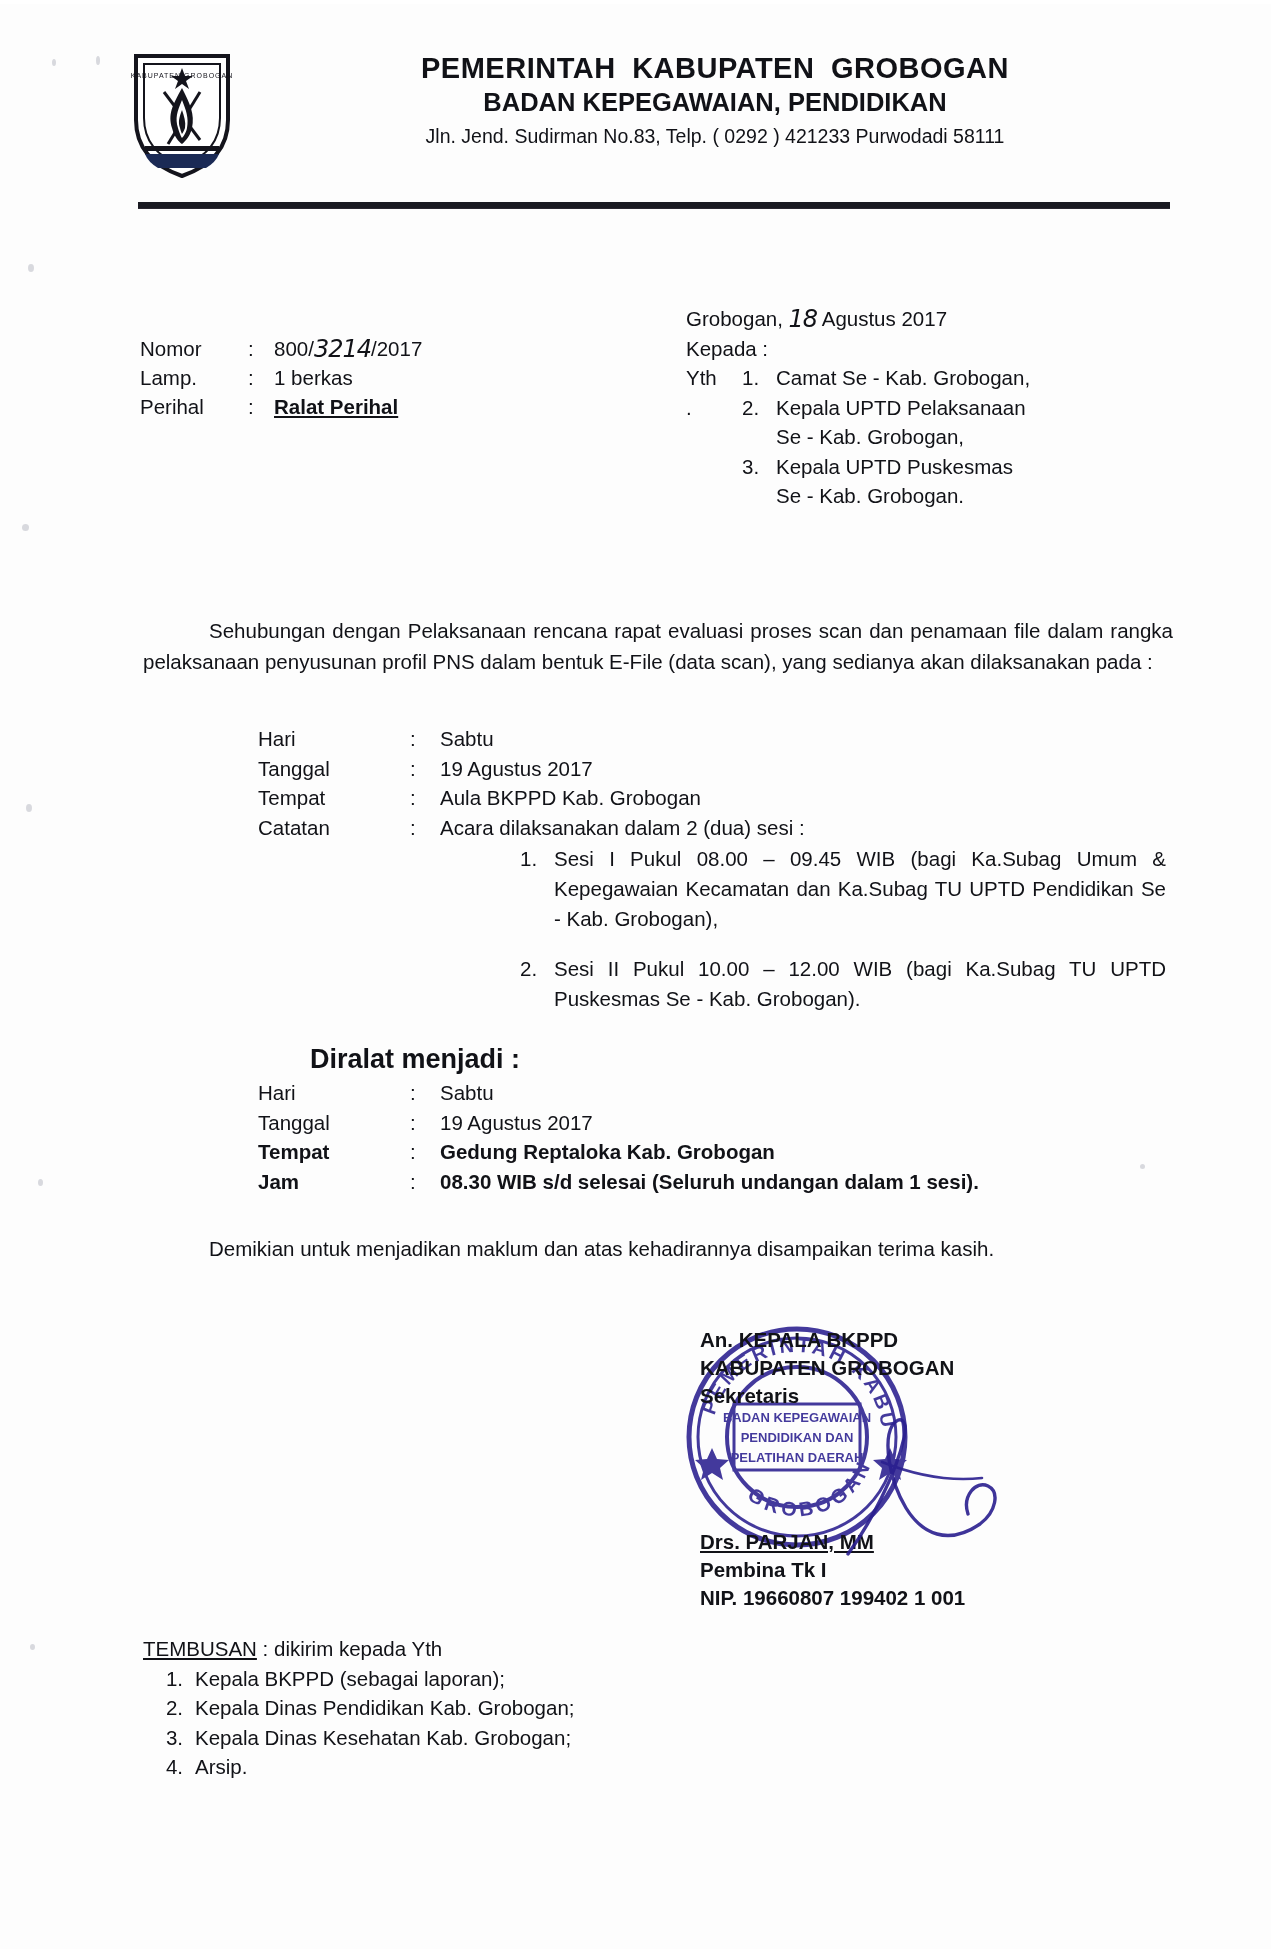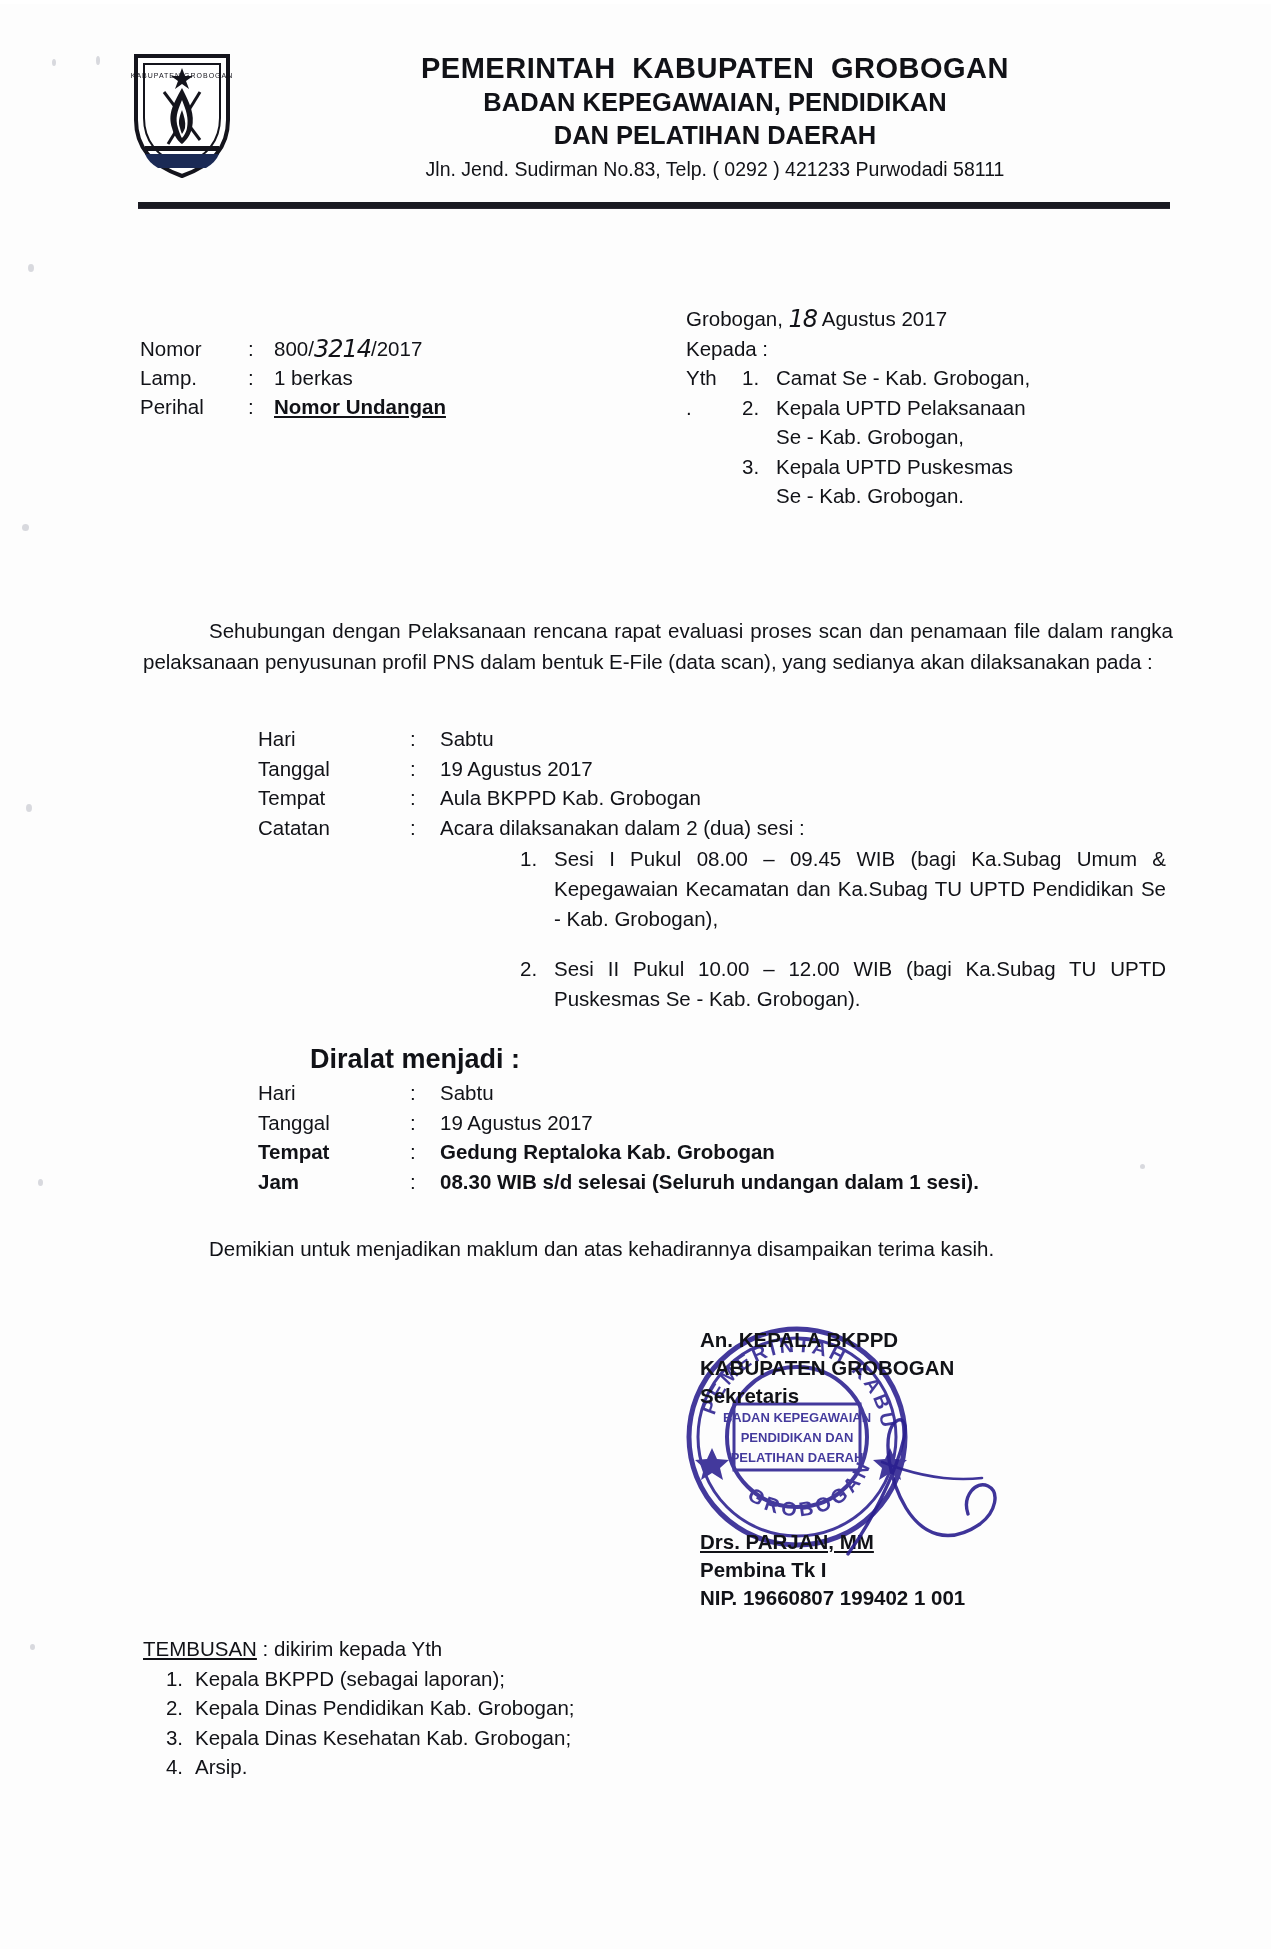--- a/index.html
+++ b/index.html
@@ -244,41 +244,40 @@
       <path d="M54 40 C44 58 40 66 44 80 C47 92 54 96 54 96 C54 96 62 90 64 80 C67 66 62 56 54 40 Z" fill="#14141c"></path>
       <path d="M54 52 C49 64 47 70 50 80 C52 87 54 90 54 90 C54 90 58 86 59 80 C61 70 58 62 54 52 Z" fill="#ffffff"></path>
       <path d="M54 62 C51 70 50 74 52 80 C53 84 54 86 54 86 C54 86 56 83 57 80 C58 74 56 68 54 62 Z" fill="#14141c"></path>
       <rect x="17" y="98" width="74" height="5" fill="#14141c"></rect>
       <path d="M17 106 L91 106 Q88 114 78 120 L30 120 Q20 114 17 106 Z" fill="#1b2a55"></path>
     </svg>
 
     <div class="head-text">
       <div class="head-line1">PEMERINTAH  KABUPATEN  GROBOGAN</div>
       <div class="head-line2">BADAN KEPEGAWAIAN, PENDIDIKAN</div>
-      <div class="head-line3">DAN PELATIHAN DAERAH</div>
       <div class="head-addr">Jln. Jend. Sudirman No.83, Telp. ( 0292 ) 421233  Purwodadi 58111</div>
     </div>
   </div>
   <div class="rule"></div>
 
   <div class="refblock">
     <div class="refrow">
       <span class="ref-label">Nomor</span>
       <span class="ref-colon">:</span>
       <span class="ref-val"><span>800/</span><span class="hand">3214</span><span>/2017</span></span>
     </div>
     <div class="refrow">
       <span class="ref-label">Lamp.</span>
       <span class="ref-colon">:</span>
       <span class="ref-val">1 berkas</span>
     </div>
     <div class="refrow">
       <span class="ref-label">Perihal</span>
       <span class="ref-colon">:</span>
-      <span class="ref-val bold-ul">Nomor Undangan</span>
+      <span class="ref-val bold-ul">Ralat Perihal</span>
     </div>
   </div>
 
   <div class="addrblock">
     <div class="date-line"><span>Grobogan,</span> <span class="hand">18</span> <span>Agustus 2017</span></div>
     <div>Kepada :</div>
 
     <div class="yth-grid">
       <div>
         <div class="yth-word">Yth</div>

